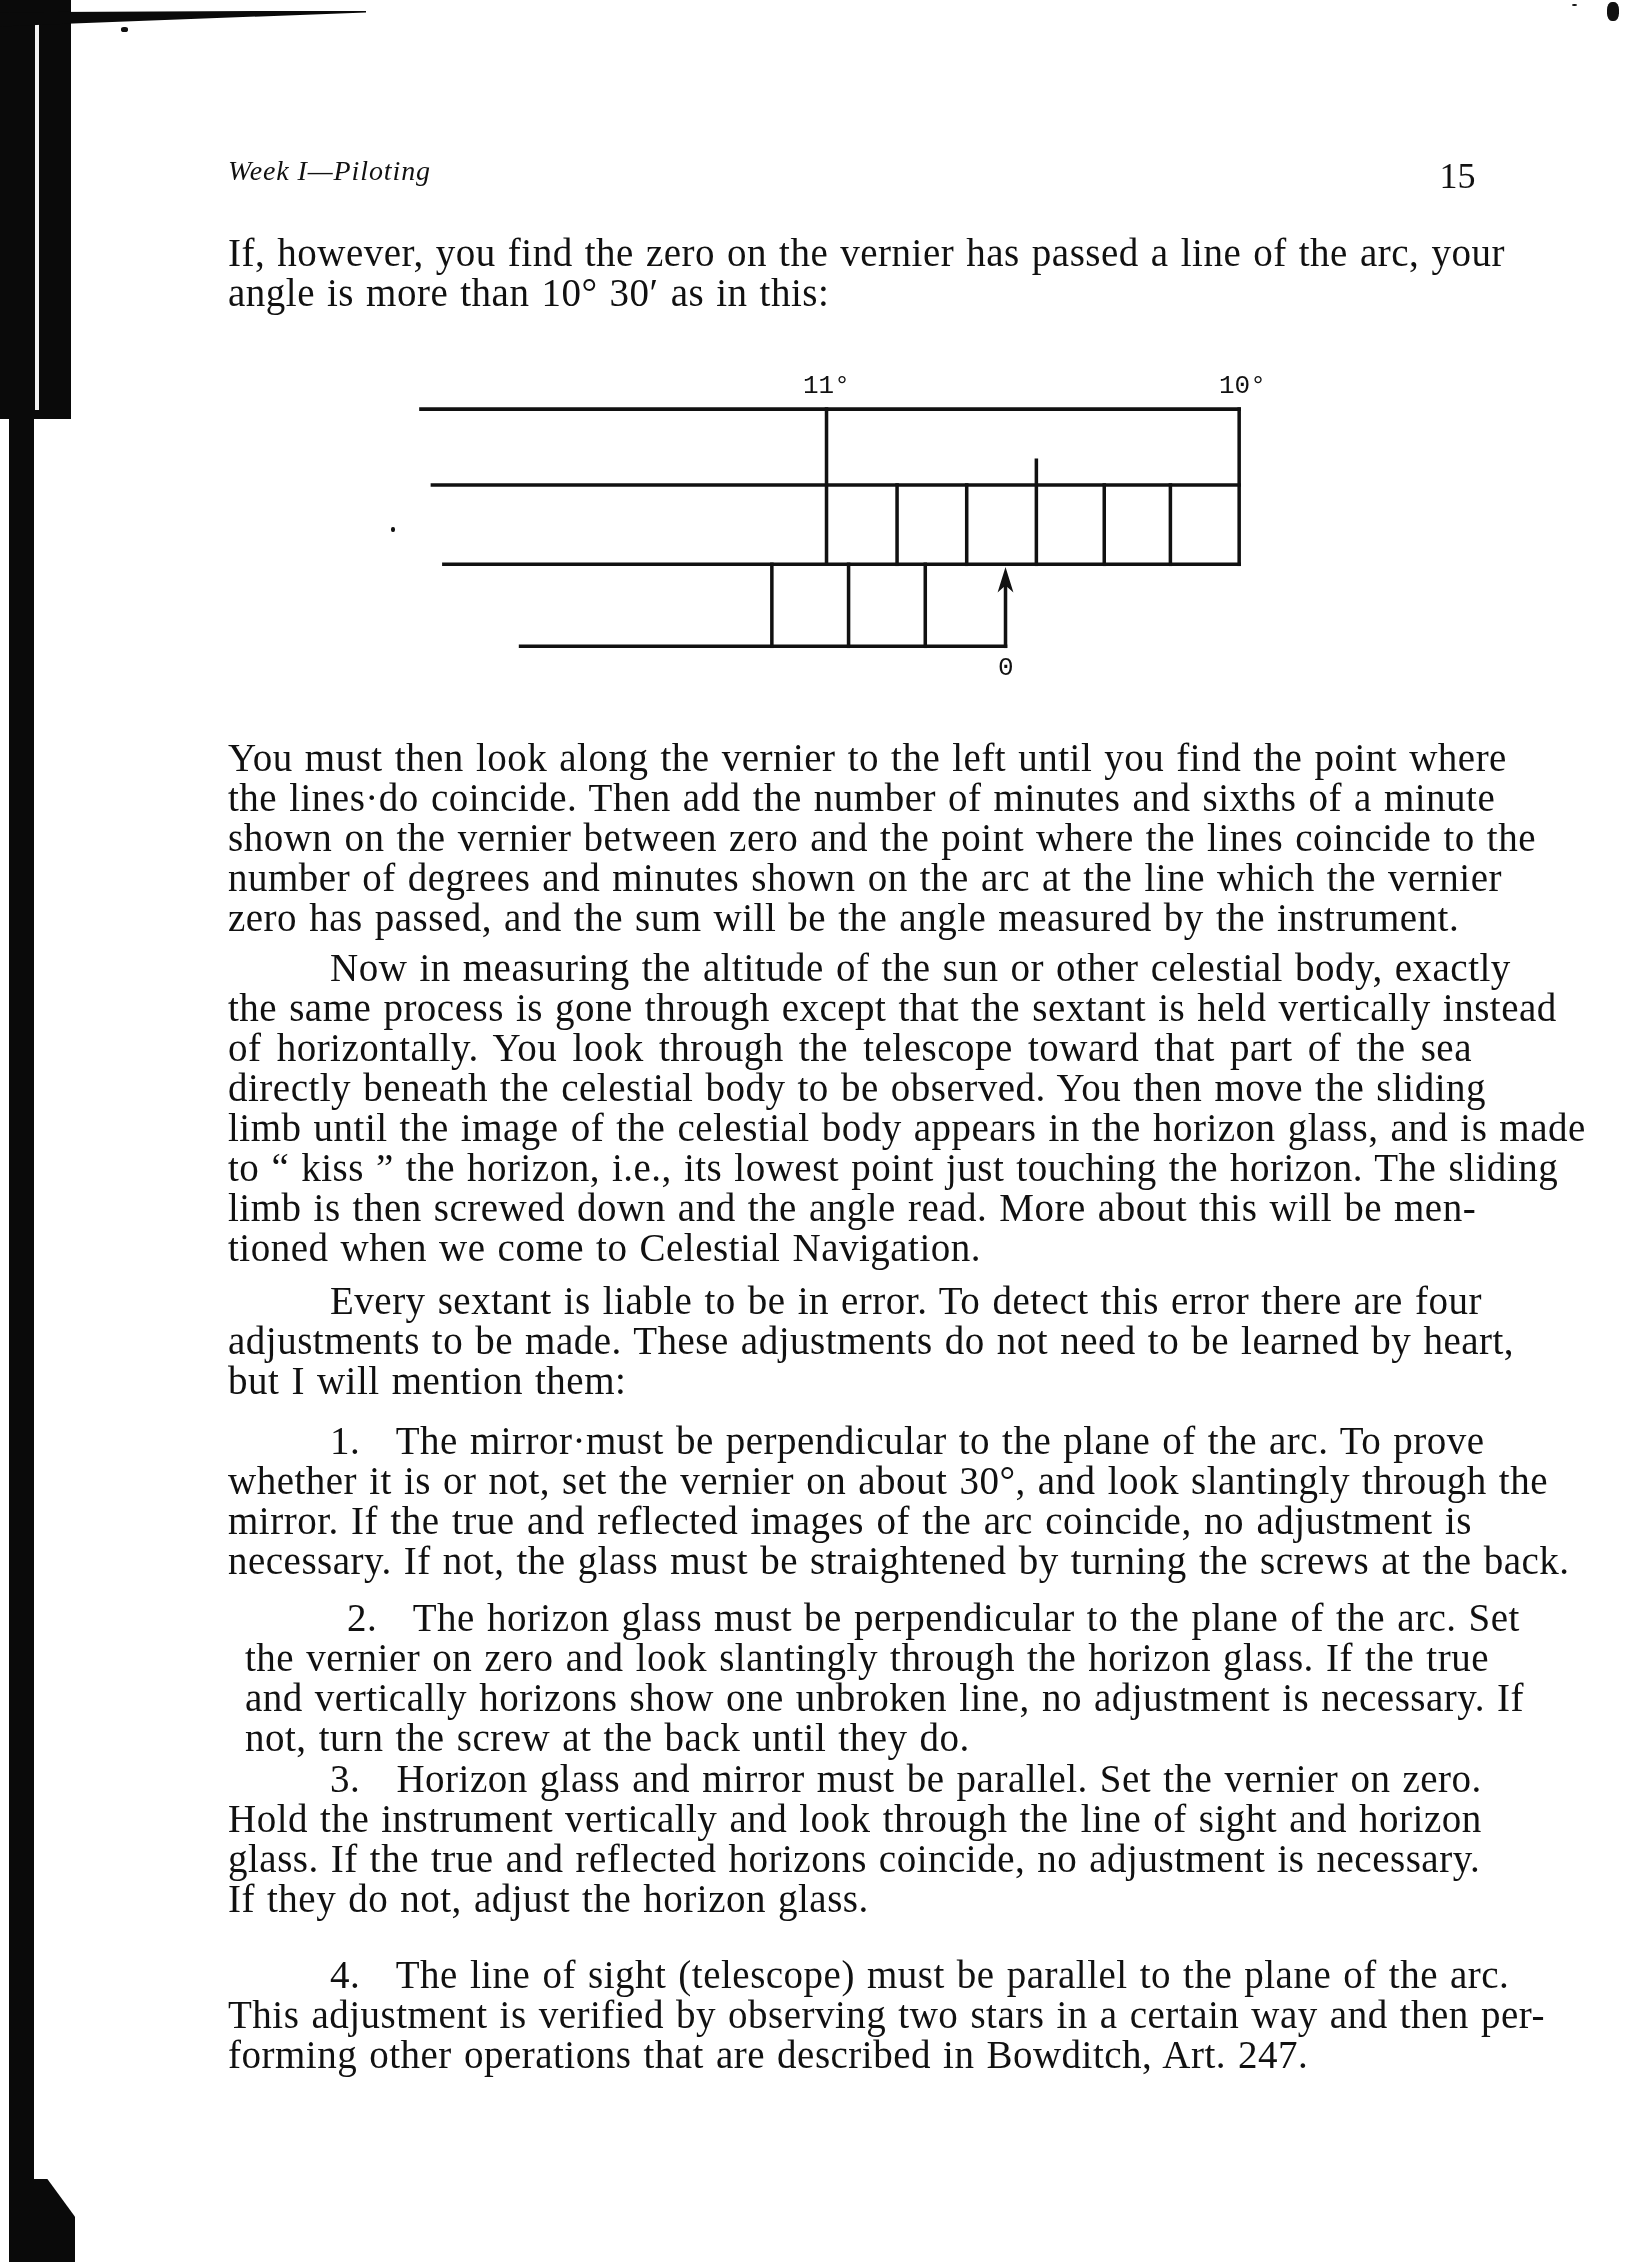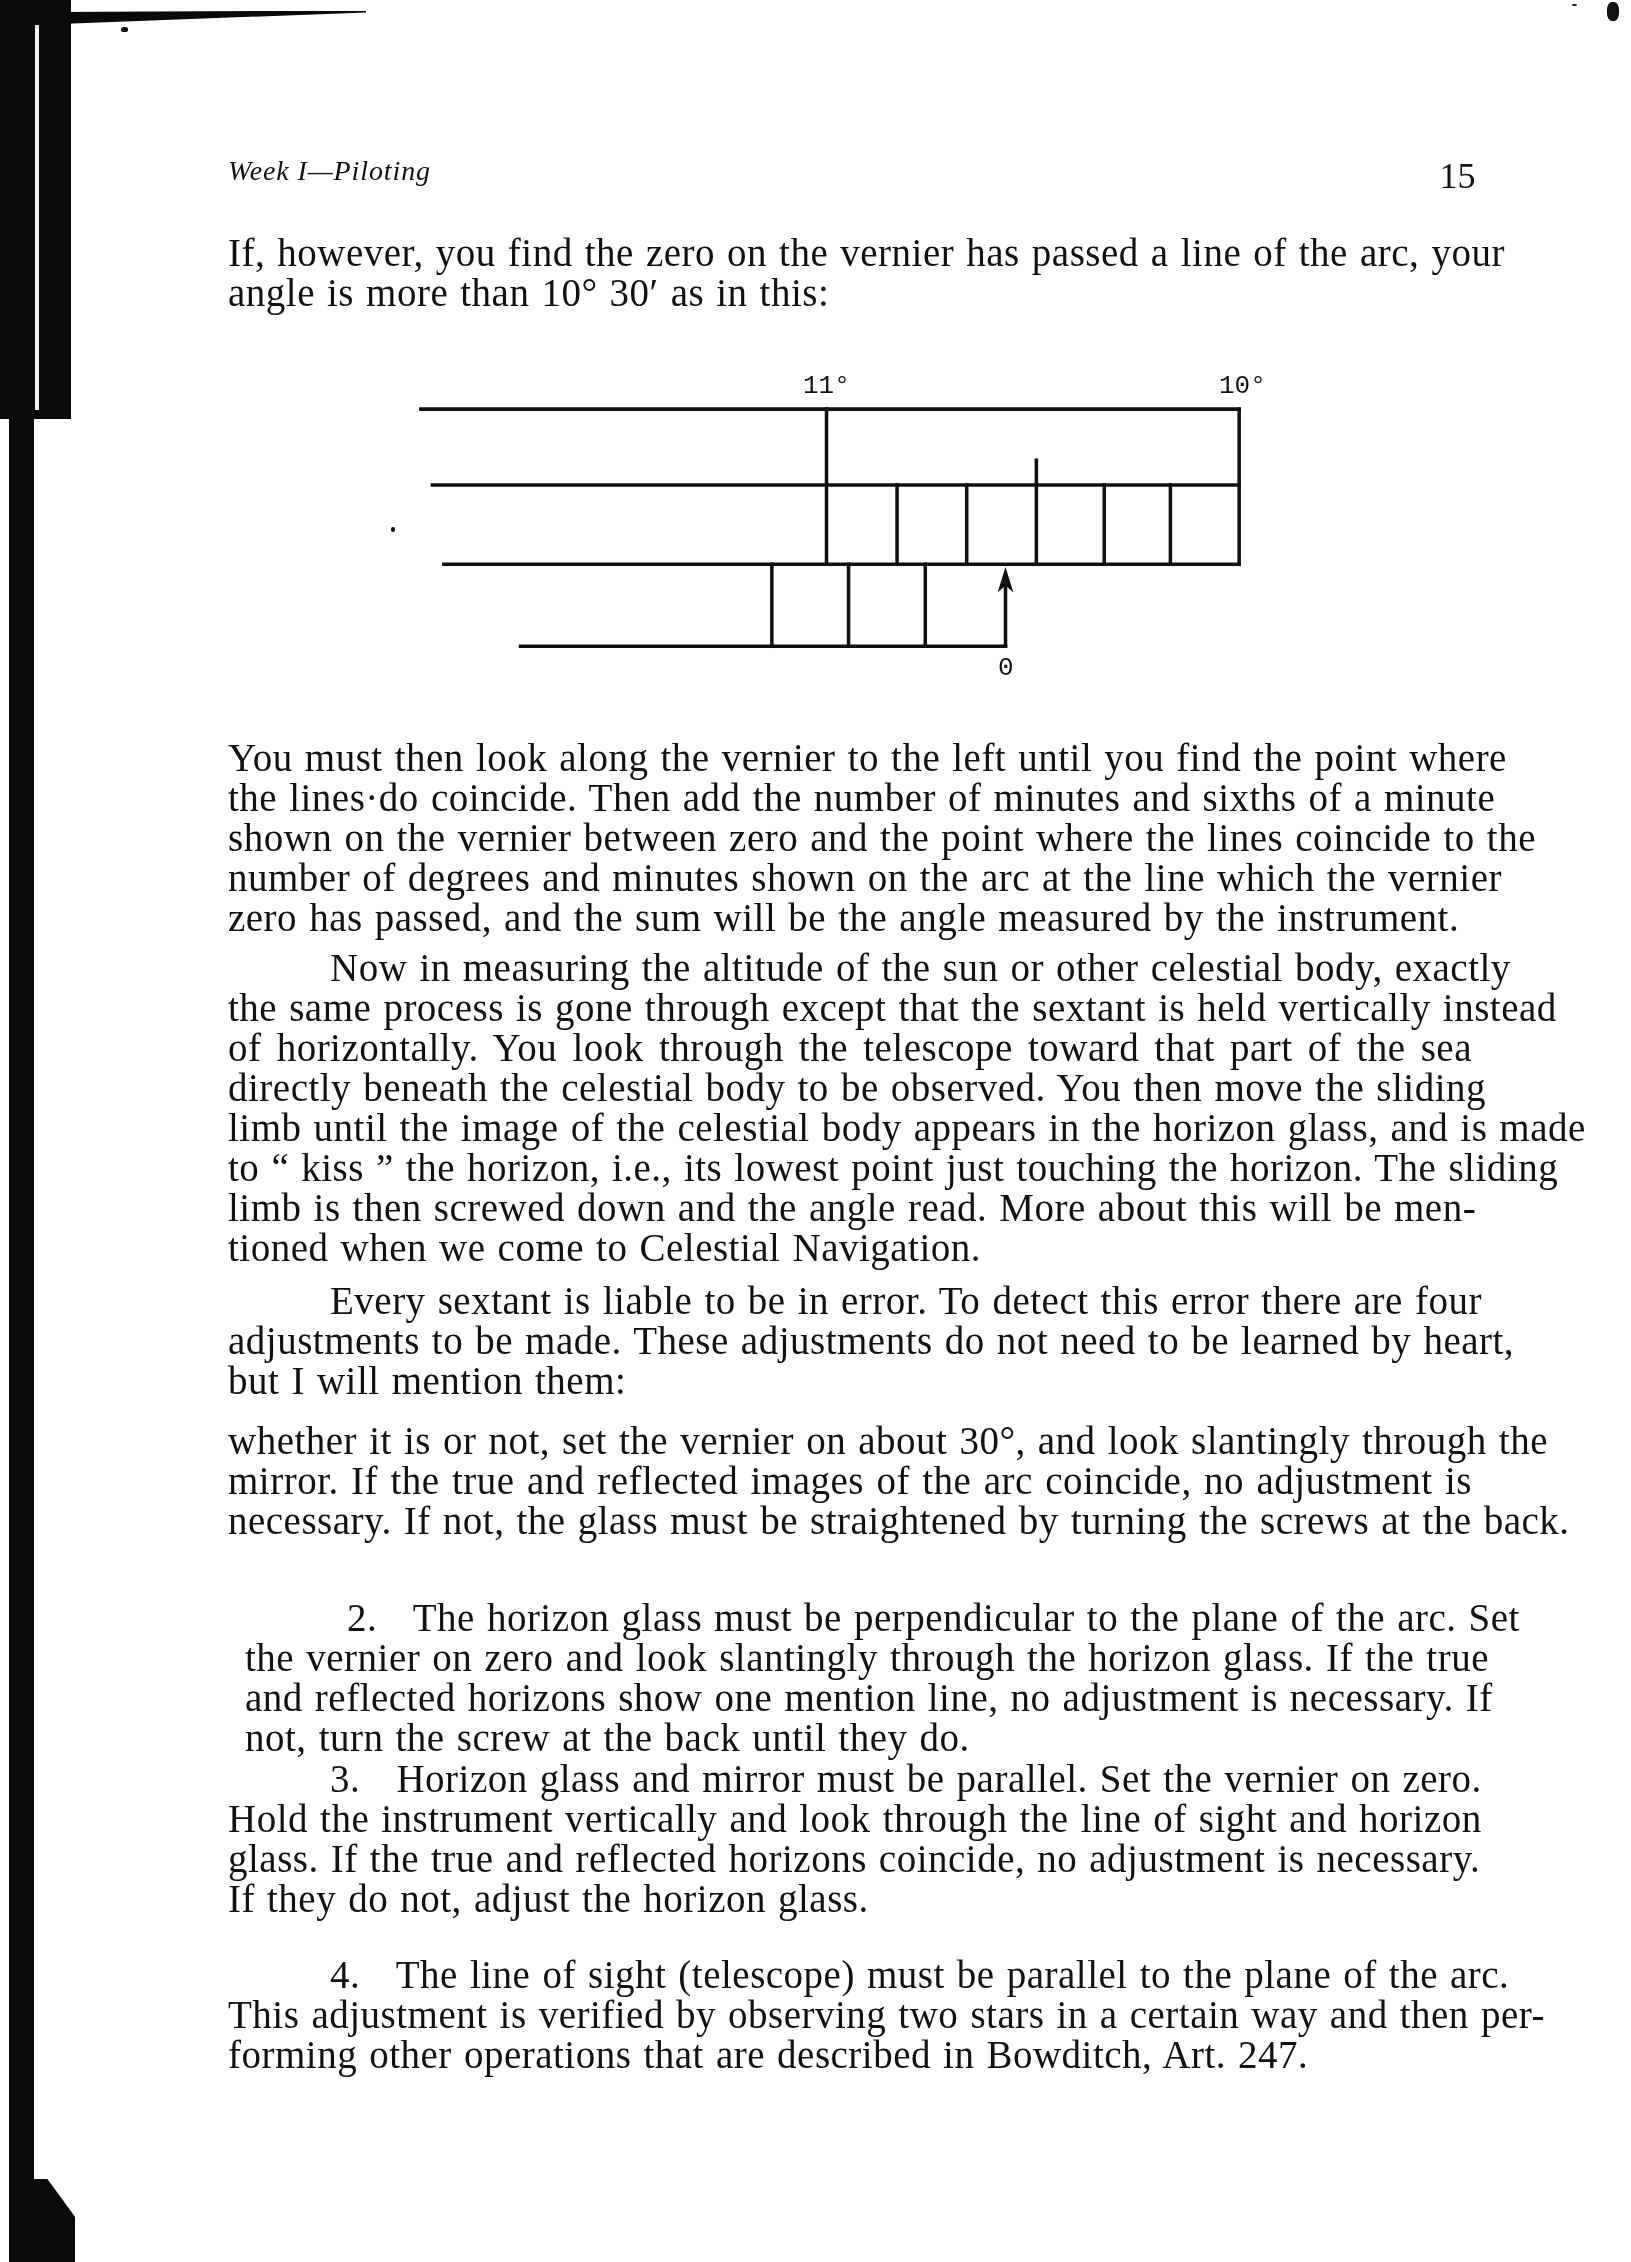--- a/index.html
+++ b/index.html
@@ -100,29 +100,30 @@
   <span class="line last">tioned when we come to Celestial Navigation.</span>
 </div>
 
 <div class="text-block" style="top:1281px;">
   <span class="line inner-indent">Every sextant is liable to be in error. To detect this error there are four</span>
   <span class="line">adjustments to be made. These adjustments do not need to be learned by heart,</span>
   <span class="line last">but I will mention them:</span>
 </div>
 
 <div class="text-block" style="top:1421px;">
+  <span class="line inner-indent"><span>1.</span>&nbsp;&nbsp; <span>The mirror·must be perpendicular to the plane of the arc. To prove</span></span>
   <span class="line">whether it is or not, set the vernier on about 30°, and look slantingly through the</span>
   <span class="line">mirror. If the true and reflected images of the arc coincide, no adjustment is</span>
   <span class="line last">necessary. If not, the glass must be straightened by turning the screws at the back.</span>
 </div>
 
 <div class="text-block" style="top:1598px;margin-left:17px;">
   <span class="line inner-indent"><span>2.</span>&nbsp;&nbsp; <span>The horizon glass must be perpendicular to the plane of the arc. Set</span></span>
   <span class="line">the vernier on zero and look slantingly through the horizon glass. If the true</span>
-  <span class="line">and reflected horizons show one mention line, no adjustment is necessary. If</span>
+  <span class="line">and vertically horizons show one unbroken line, no adjustment is necessary. If</span>
   <span class="line last">not, turn the screw at the back until they do.</span>
 </div>
 
 <div class="text-block" style="top:1759px;">
   <span class="line inner-indent"><span>3.</span>&nbsp;&nbsp; <span>Horizon glass and mirror must be parallel. Set the vernier on zero.</span></span>
   <span class="line">Hold the instrument vertically and look through the line of sight and horizon</span>
   <span class="line">glass. If the true and reflected horizons coincide, no adjustment is necessary.</span>
   <span class="line last">If they do not, adjust the horizon glass.</span>
 </div>
 

